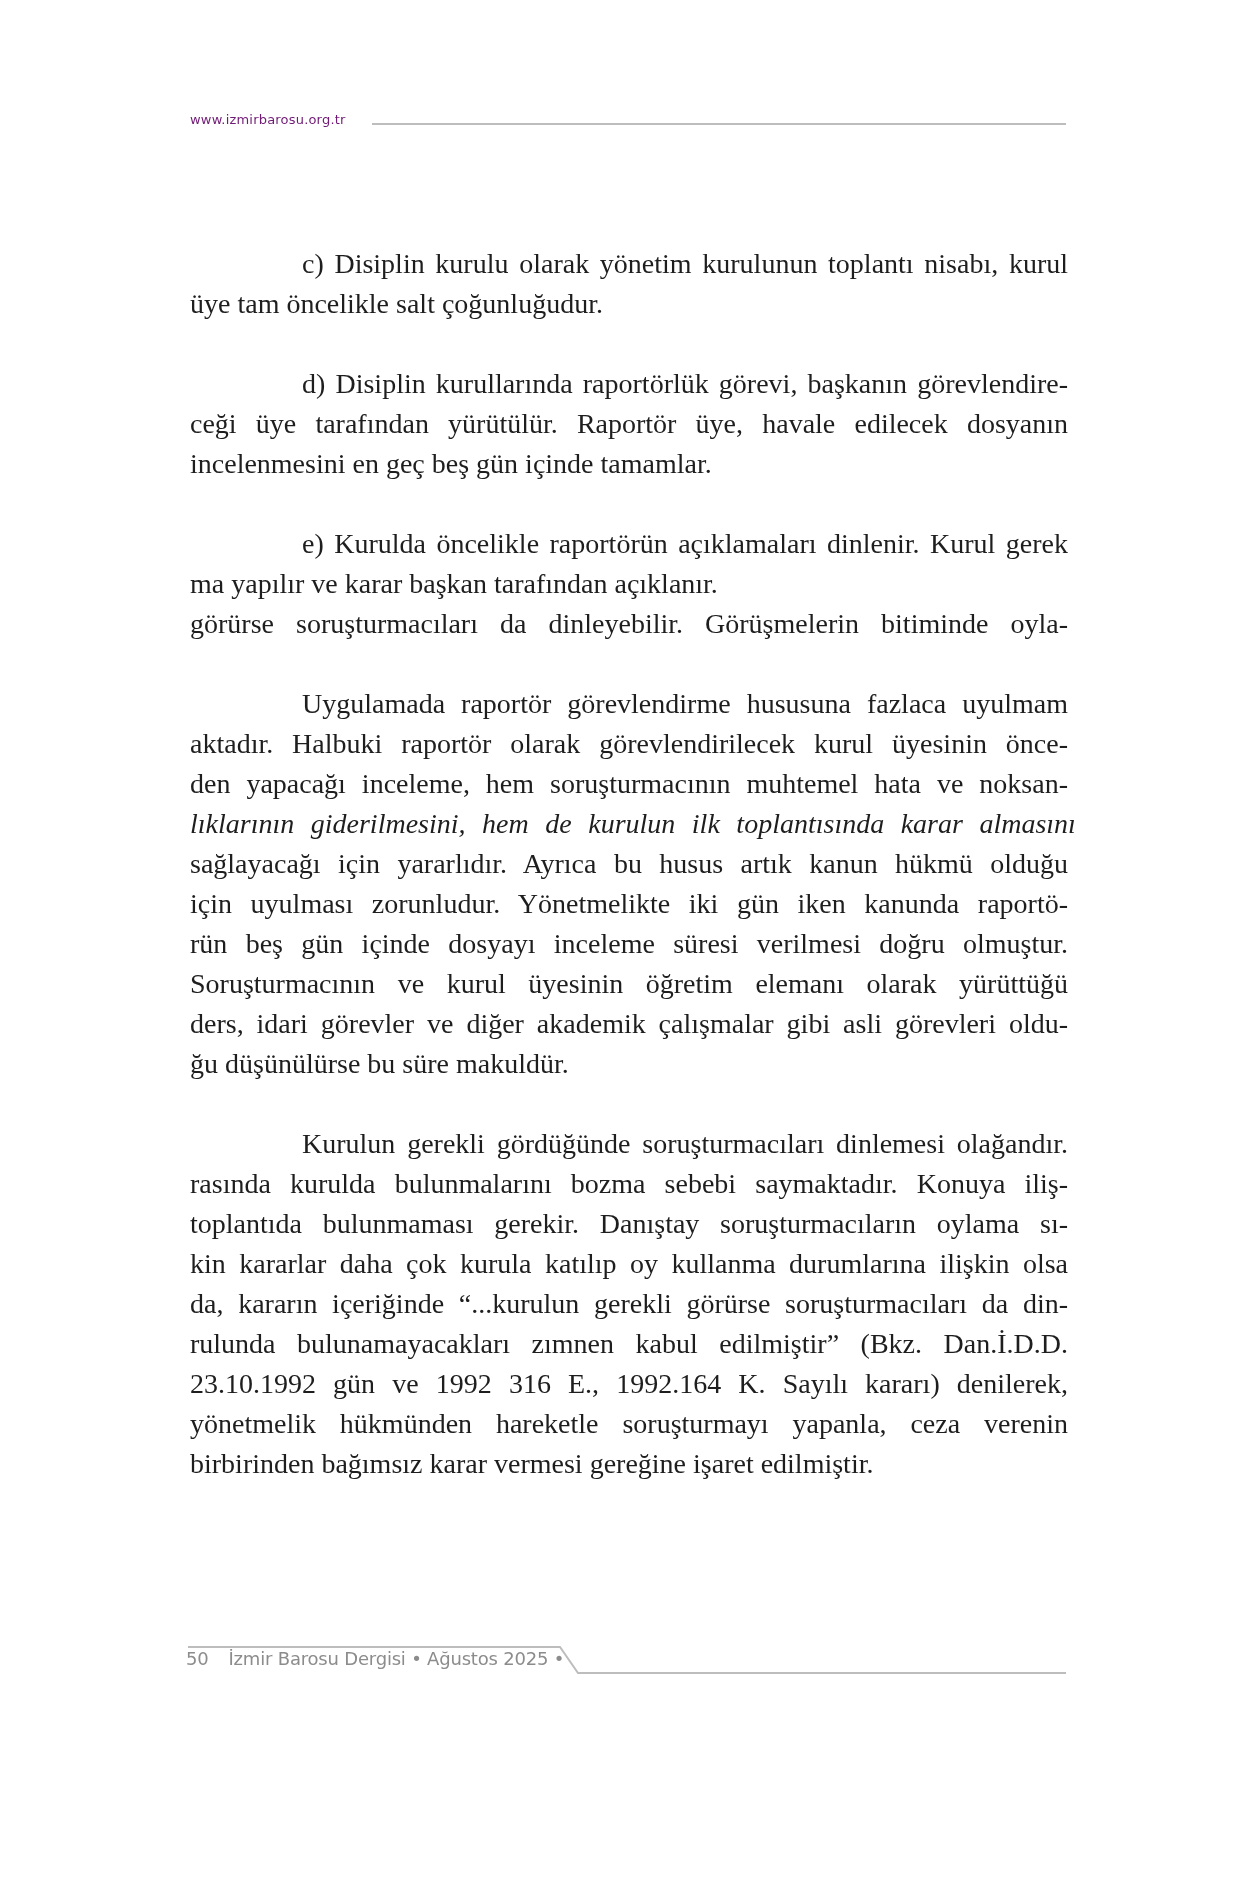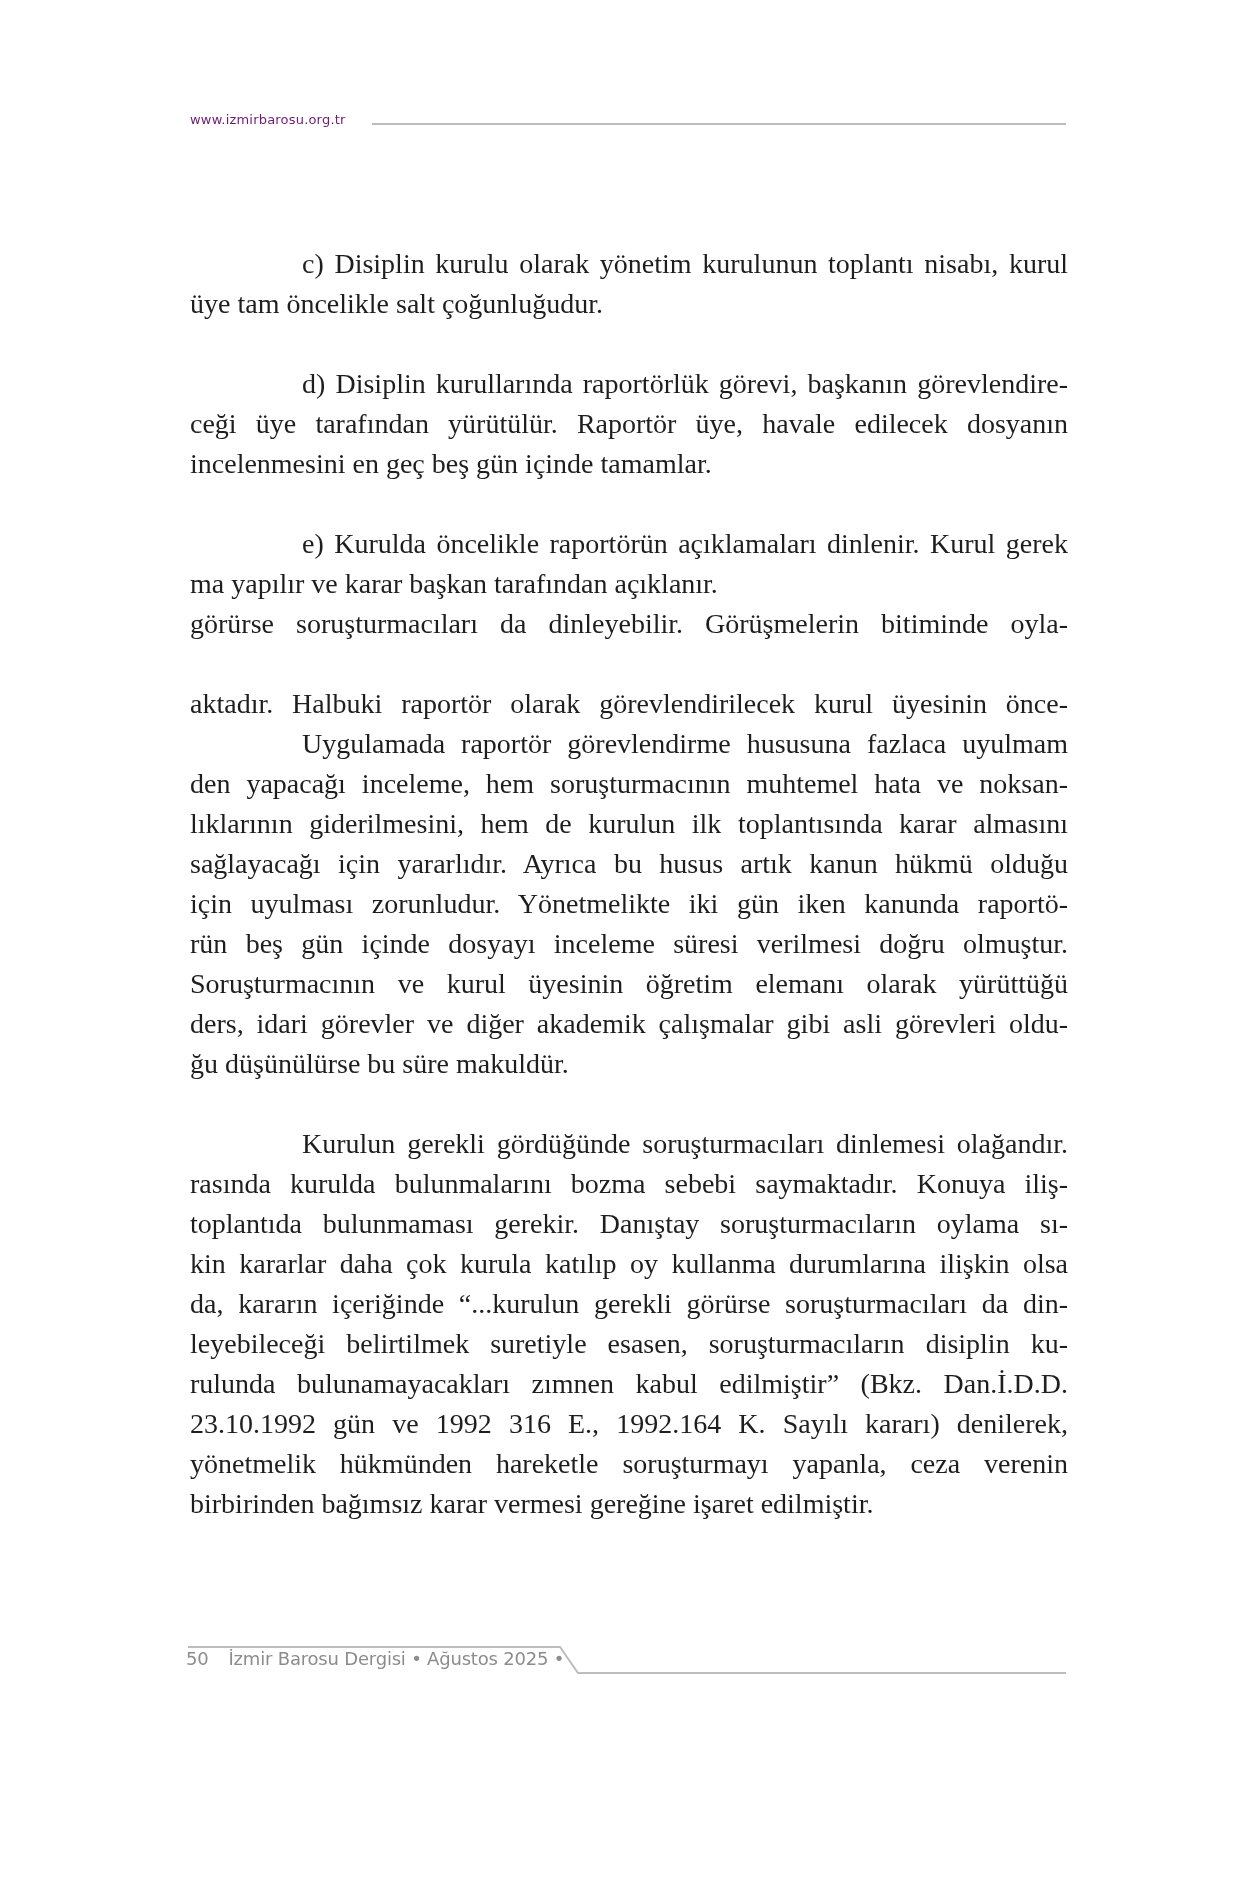--- a/index.html
+++ b/index.html
@@ -47,38 +47,37 @@
       <span class="line first"><span style="display: inline-block; white-space: nowrap; transform-origin: left center; word-spacing: 3.125px;">d) Disiplin kurullarında raportörlük görevi, başkanın görevlendire-</span></span>
       <span class="line"><span style="display: inline-block; white-space: nowrap; transform-origin: left center; word-spacing: 12.1738px;">ceği üye tarafından yürütülür. Raportör üye, havale edilecek dosyanın</span></span>
       <span class="line last"><span style="display: inline-block; white-space: nowrap; transform-origin: left center;">incelenmesini en geç beş gün içinde tamamlar.</span></span>
     </div>
     <div class="para">
       <span class="line first"><span style="display: inline-block; white-space: nowrap; transform-origin: left center; word-spacing: 3.46875px;">e) Kurulda öncelikle raportörün açıklamaları dinlenir. Kurul gerek</span></span>
       <span class="line last"><span style="display: inline-block; white-space: nowrap; transform-origin: left center;">ma yapılır ve karar başkan tarafından açıklanır.</span></span>
       <span class="line"><span style="display: inline-block; white-space: nowrap; transform-origin: left center; word-spacing: 15.0495px;">görürse soruşturmacıları da dinleyebilir. Görüşmelerin bitiminde oyla-</span></span>
     </div>
     <div class="para">
+      <span class="line first"><span style="display: inline-block; white-space: nowrap; transform-origin: left center; word-spacing: 9.05px;">Uygulamada raportör görevlendirme hususuna fazlaca uyulmam</span></span>
       <span class="line"><span style="display: inline-block; white-space: nowrap; transform-origin: left center; word-spacing: 11.9129px;">aktadır. Halbuki raportör olarak görevlendirilecek kurul üyesinin önce-</span></span>
-      <span class="line first"><span style="display: inline-block; white-space: nowrap; transform-origin: left center; word-spacing: 9.05px;">Uygulamada raportör görevlendirme hususuna fazlaca uyulmam</span></span>
       <span class="line"><span style="display: inline-block; white-space: nowrap; transform-origin: left center; word-spacing: 8.96484px;">den yapacağı inceleme, hem soruşturmacının muhtemel hata ve noksan-</span></span>
-      <span class="line"><span style="display: inline-block; white-space: nowrap; transform-origin: left center; word-spacing: 9.53516px;">lıklarının giderilmesini, hem de kurulun ilk toplantısında karar almasını</span></span>
+      <span class="line"><span style="display: inline-block; white-space: nowrap; transform-origin: left center; word-spacing: 9.53516px; font-style: italic;">lıklarının giderilmesini, hem de kurulun ilk toplantısında karar almasını</span></span>
       <span class="line"><span style="display: inline-block; white-space: nowrap; transform-origin: left center; word-spacing: 10.4045px;">sağlayacağı için yararlıdır. Ayrıca bu husus artık kanun hükmü olduğu</span></span>
       <span class="line"><span style="display: inline-block; white-space: nowrap; transform-origin: left center; word-spacing: 11.6094px;">için uyulması zorunludur. Yönetmelikte iki gün iken kanunda raportö-</span></span>
       <span class="line"><span style="display: inline-block; white-space: nowrap; transform-origin: left center; word-spacing: 11.3247px;">rün beş gün içinde dosyayı inceleme süresi verilmesi doğru olmuştur.</span></span>
       <span class="line"><span style="display: inline-block; white-space: nowrap; transform-origin: left center; word-spacing: 15.5625px;">Soruşturmacının ve kurul üyesinin öğretim elemanı olarak yürüttüğü</span></span>
       <span class="line"><span style="display: inline-block; white-space: nowrap; transform-origin: left center; word-spacing: 5.92969px;">ders, idari görevler ve diğer akademik çalışmalar gibi asli görevleri oldu-</span></span>
       <span class="line last"><span style="display: inline-block; white-space: nowrap; transform-origin: left center;">ğu düşünülürse bu süre makuldür.</span></span>
     </div>
     <div class="para">
       <span class="line first"><span style="display: inline-block; white-space: nowrap; transform-origin: left center; word-spacing: 4.83437px;">Kurulun gerekli gördüğünde soruşturmacıları dinlemesi olağandır.</span></span>
       <span class="line"><span style="display: inline-block; white-space: nowrap; transform-origin: left center; word-spacing: 12.1228px;">rasında kurulda bulunmalarını bozma sebebi saymaktadır. Konuya iliş-</span></span>
       <span class="line"><span style="display: inline-block; white-space: nowrap; transform-origin: left center; word-spacing: 13.7526px;">toplantıda bulunmaması gerekir. Danıştay soruşturmacıların oylama sı-</span></span>
       <span class="line"><span style="display: inline-block; white-space: nowrap; transform-origin: left center; word-spacing: 6.46719px;">kin kararlar daha çok kurula katılıp oy kullanma durumlarına ilişkin olsa</span></span>
       <span class="line"><span style="display: inline-block; white-space: nowrap; transform-origin: left center; word-spacing: 7.70312px;">da, kararın içeriğinde “...kurulun gerekli görürse soruşturmacıları da din-</span></span>
-      <span class="line"><span style="display: inline-block; white-space: nowrap; transform-origin: left center; word-spacing: 14.0182px;">leyebileceği belirtilmek suretiyle esasen, soruşturmacıların disiplin ku-</span></span>
       <span class="line"><span style="display: inline-block; white-space: nowrap; transform-origin: left center; word-spacing: 14.5391px;">rulunda bulunamayacakları zımnen kabul edilmiştir” (Bkz. Dan.İ.D.D.</span></span>
       <span class="line"><span style="display: inline-block; white-space: nowrap; transform-origin: left center; word-spacing: 10.1125px;">23.10.1992 gün ve 1992 316 E., 1992.164 K. Sayılı kararı) denilerek,</span></span>
       <span class="line"><span style="display: inline-block; white-space: nowrap; transform-origin: left center; word-spacing: 16.8802px;">yönetmelik hükmünden hareketle soruşturmayı yapanla, ceza verenin</span></span>
       <span class="line last"><span style="display: inline-block; white-space: nowrap; transform-origin: left center;">birbirinden bağımsız karar vermesi gereğine işaret edilmiştir.</span></span>
     </div>
   </div>
 
 <svg class="footer-svg" width="1260" height="60">
   <polyline points="188,17 560,17 578,43 1066,43" fill="none" stroke="#bdbdbd" stroke-width="2"></polyline>
 </svg>

